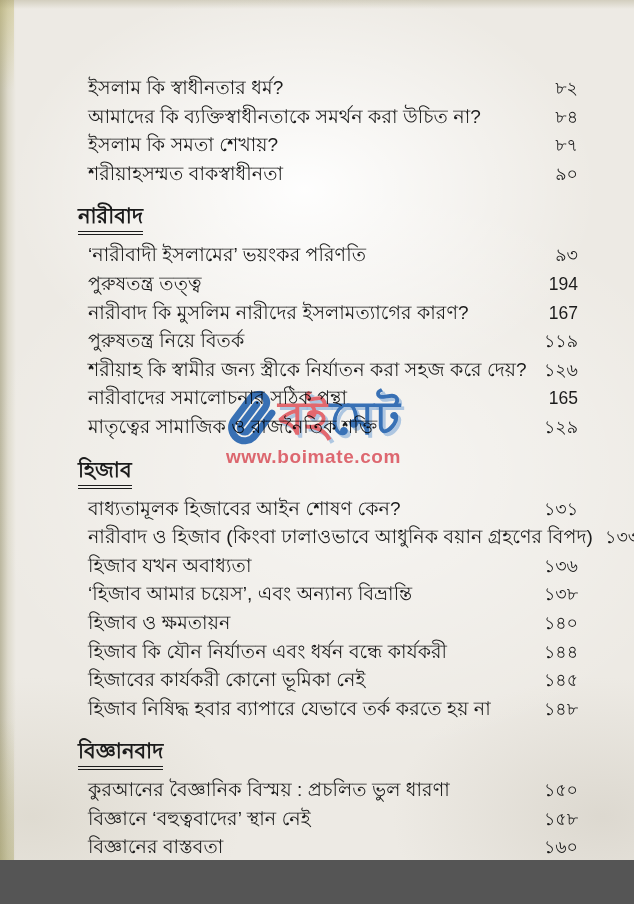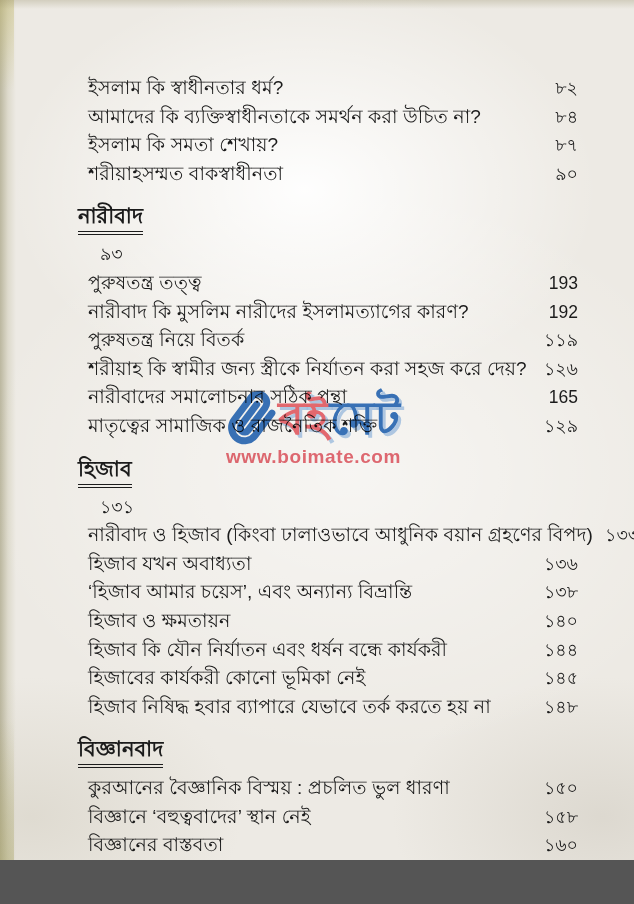--- a/index.html
+++ b/index.html
@@ -94,48 +94,50 @@
       <div class="toc-row">
         <span class="toc-title">ইসলাম কি সমতা শেখায়?</span>
         <span class="toc-page">৮৭</span>
       </div>
       <div class="toc-row">
         <span class="toc-title">শরীয়াহসম্মত বাকস্বাধীনতা</span>
         <span class="toc-page">৯০</span>
       </div>
       <div class="sec-heading">নারীবাদ</div>
       <div class="toc-row">
+        <span class="toc-title">‘নারীবাদী ইসলামের’ ভয়ংকর পরিণতি</span>
         <span class="toc-page">৯৩</span>
       </div>
       <div class="toc-row">
         <span class="toc-title">পুরুষতন্ত্র তত্ত্ব</span>
-        <span class="toc-page">193</span>
+        <span class="toc-page">194</span>
       </div>
       <div class="toc-row">
         <span class="toc-title">নারীবাদ কি মুসলিম নারীদের ইসলামত্যাগের কারণ?</span>
-        <span class="toc-page">192</span>
+        <span class="toc-page">167</span>
       </div>
       <div class="toc-row">
         <span class="toc-title">পুরুষতন্ত্র নিয়ে বিতর্ক</span>
         <span class="toc-page">১১৯</span>
       </div>
       <div class="toc-row">
         <span class="toc-title">শরীয়াহ কি স্বামীর জন্য স্ত্রীকে নির্যাতন করা সহজ করে দেয়?</span>
         <span class="toc-page">১২৬</span>
       </div>
       <div class="toc-row">
         <span class="toc-title">নারীবাদের সমালোচনার সঠিক পন্থা</span>
         <span class="toc-page">165</span>
       </div>
       <div class="toc-row">
         <span class="toc-title">মাতৃত্বের সামাজিক ও রাজনৈতিক শক্তি</span>
         <span class="toc-page">১২৯</span>
       </div>
       <div class="sec-heading">হিজাব</div>
       <div class="toc-row">
+        <span class="toc-title">বাধ্যতামূলক হিজাবের আইন শোষণ কেন?</span>
         <span class="toc-page">১৩১</span>
       </div>
       <div class="toc-row">
         <span class="toc-title">নারীবাদ ও হিজাব (কিংবা ঢালাওভাবে আধুনিক বয়ান গ্রহণের বিপদ)</span>
         <span class="toc-page">১৩৩</span>
       </div>
       <div class="toc-row">
         <span class="toc-title">হিজাব যখন অবাধ্যতা</span>
         <span class="toc-page">১৩৬</span>
       </div>

